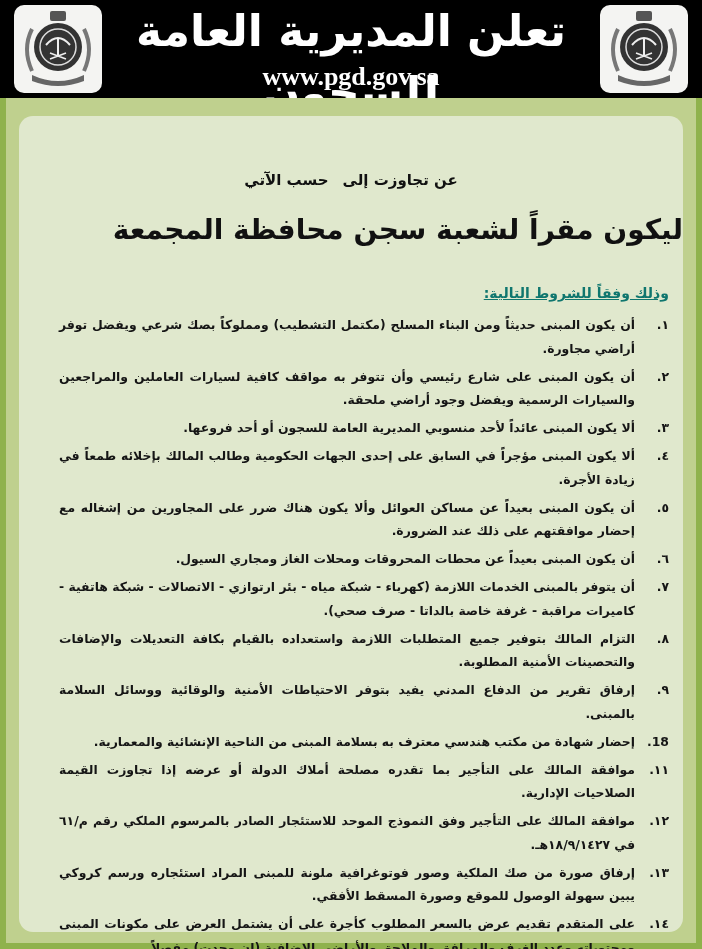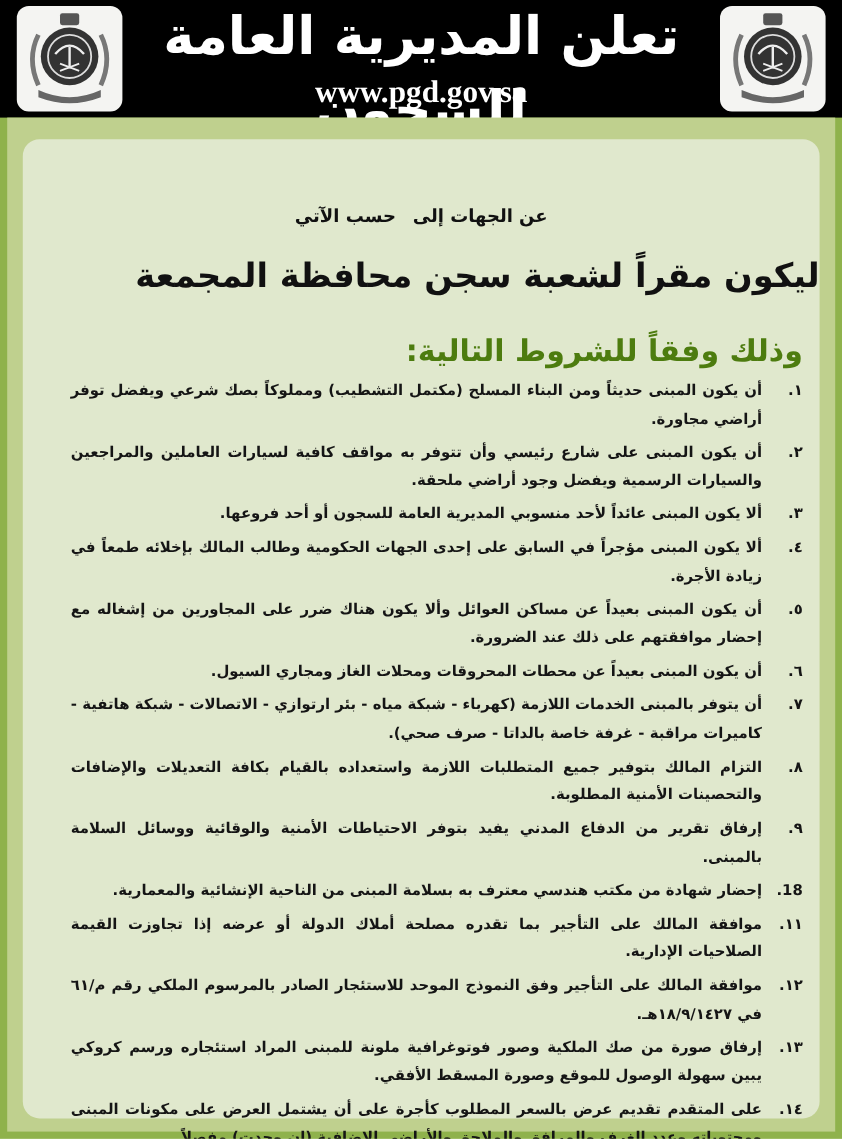--- a/index.html
+++ b/index.html
@@ -52,21 +52,21 @@
     font-size: 62px; font-weight: bold; color: #111; line-height: 80px;
     letter-spacing: 1px;
   }
   .subtitle {
     position: absolute; left: 0; right: 0; top: 94px;
     text-align: right; font-size: 28px; font-weight: bold; color: #111;
     line-height: 40px;
   }
   .terms-heading {
     position: absolute; right: 14px; top: 162px;
-    font-size: 25px; font-weight: bold; color: #4d7c0f; line-height: 30px;
+    font-size: 14px; font-weight: bold; color: #0f766e; line-height: 30px; text-decoration: underline;
   }
   .terms {
     position: absolute; right: 14px; left: 12px; top: 197px;
     list-style: none; margin: 0; padding: 0;
   }
   .term {
     display: flex; direction: rtl; align-items: flex-start;
     font-size: 12.4px; font-weight: bold; color: #151515;
     line-height: 23.5px; margin-bottom: 4.5px;
   }
@@ -106,21 +106,21 @@
         <path d="M32 50 L48 44 M32 44 L48 50" stroke="#eee" stroke-width="1.5"></path>
         <path d="M14 66 Q40 78 66 66 L66 72 Q40 82 14 72 Z" fill="#666"></path>
       </svg>
     </div>
   </div>
 
   <div class="band"></div>
 
   <div class="panel">
     <div class="intro-row">
-      <span class="intro-small">عن الجهات إلى</span>
+      <span class="intro-small">عن تجاوزت إلى</span>
       <span class="intro-small">حسب الآتي</span>
     </div>
     <div class="subtitle">ليكون مقراً لشعبة سجن محافظة المجمعة</div>
     <div class="terms-heading">وذلك وفقاً للشروط التالية:</div>
 
     <ol class="terms">
       <li class="term">
           <span class="term-num">١.</span>
           <span class="term-text">أن يكون المبنى حديثاً ومن البناء المسلح (مكتمل التشطيب) ومملوكاً بصك شرعي ويفضل توفر أراضي مجاورة.</span>
         </li>

